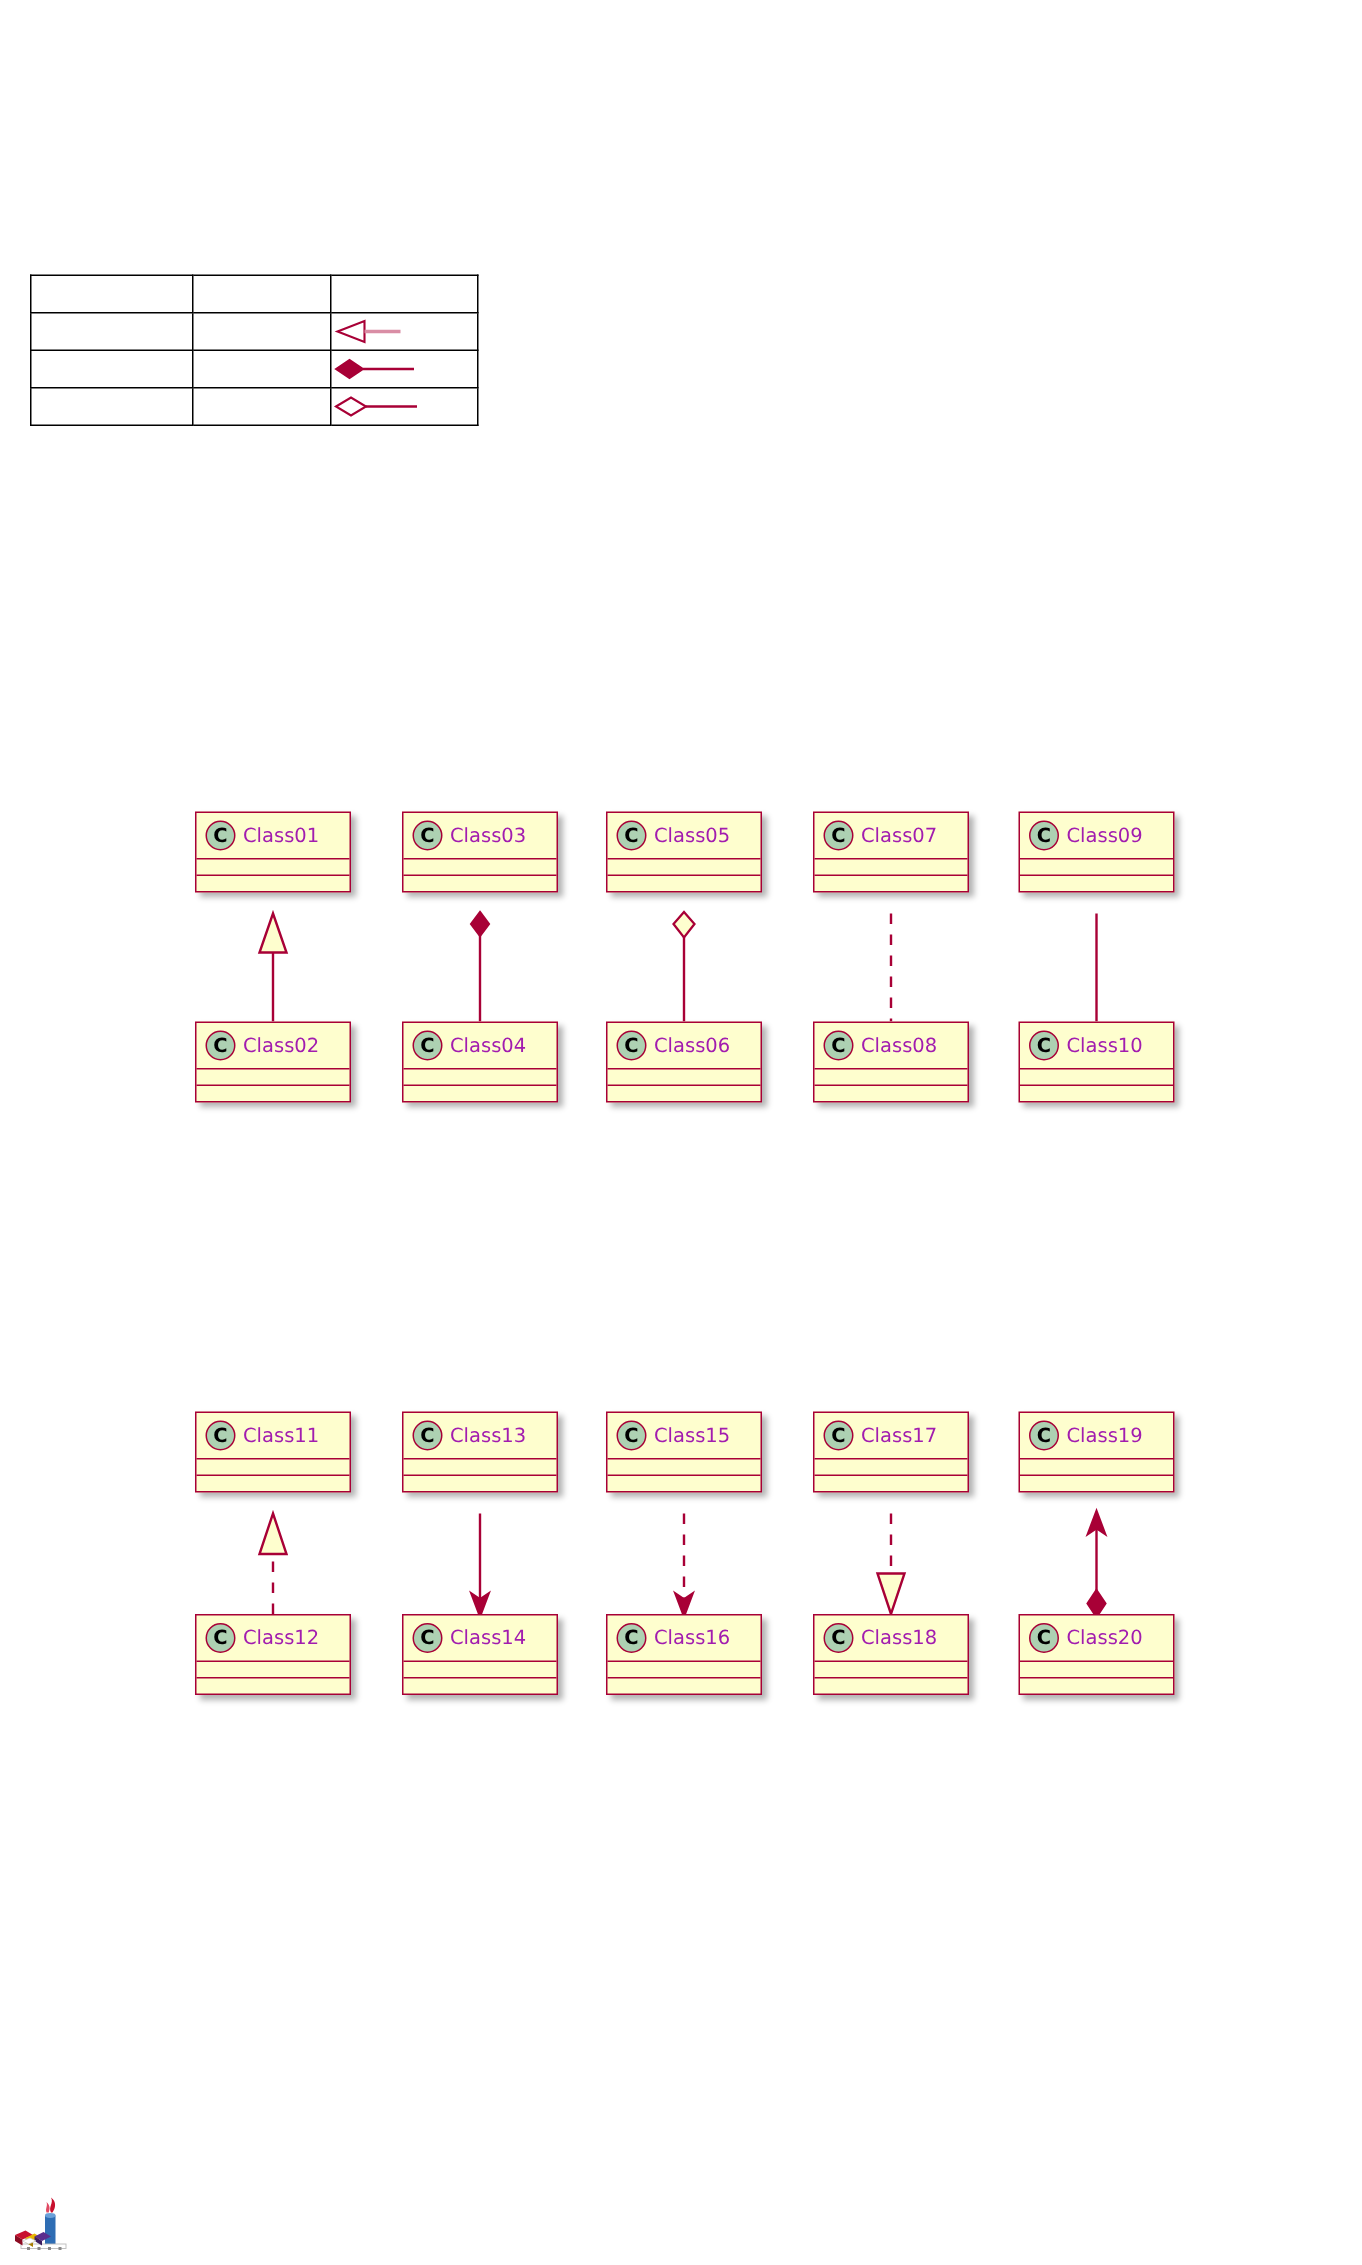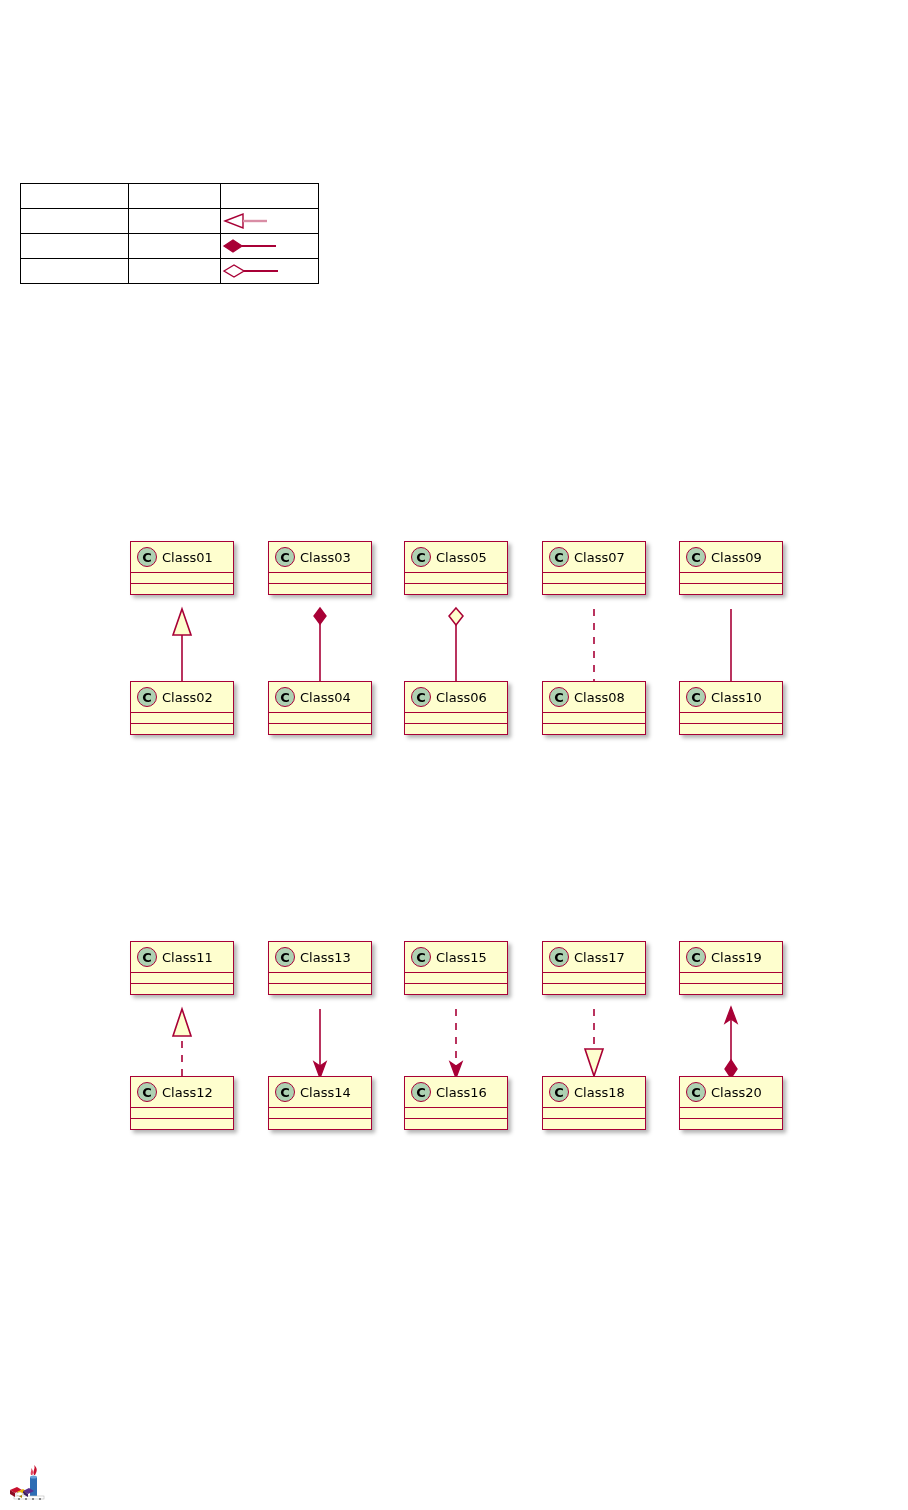--- a/index.html
+++ b/index.html
@@ -73,21 +73,21 @@
     align-items: center;
     justify-content: center;
     font-size: 13px;
     font-weight: bold;
     color: #000000;
     line-height: 1;
   }
   .uml-name {
     margin-left: 5px;
     font-size: 13px;
-    color: #000000;
+    color: #a21caf;
     white-space: nowrap;
   }
   .uml-compartment {
     height: 10px;
     border-top: 1.5px solid #A80036;
   }
 
   
   .links {
     position: absolute;

